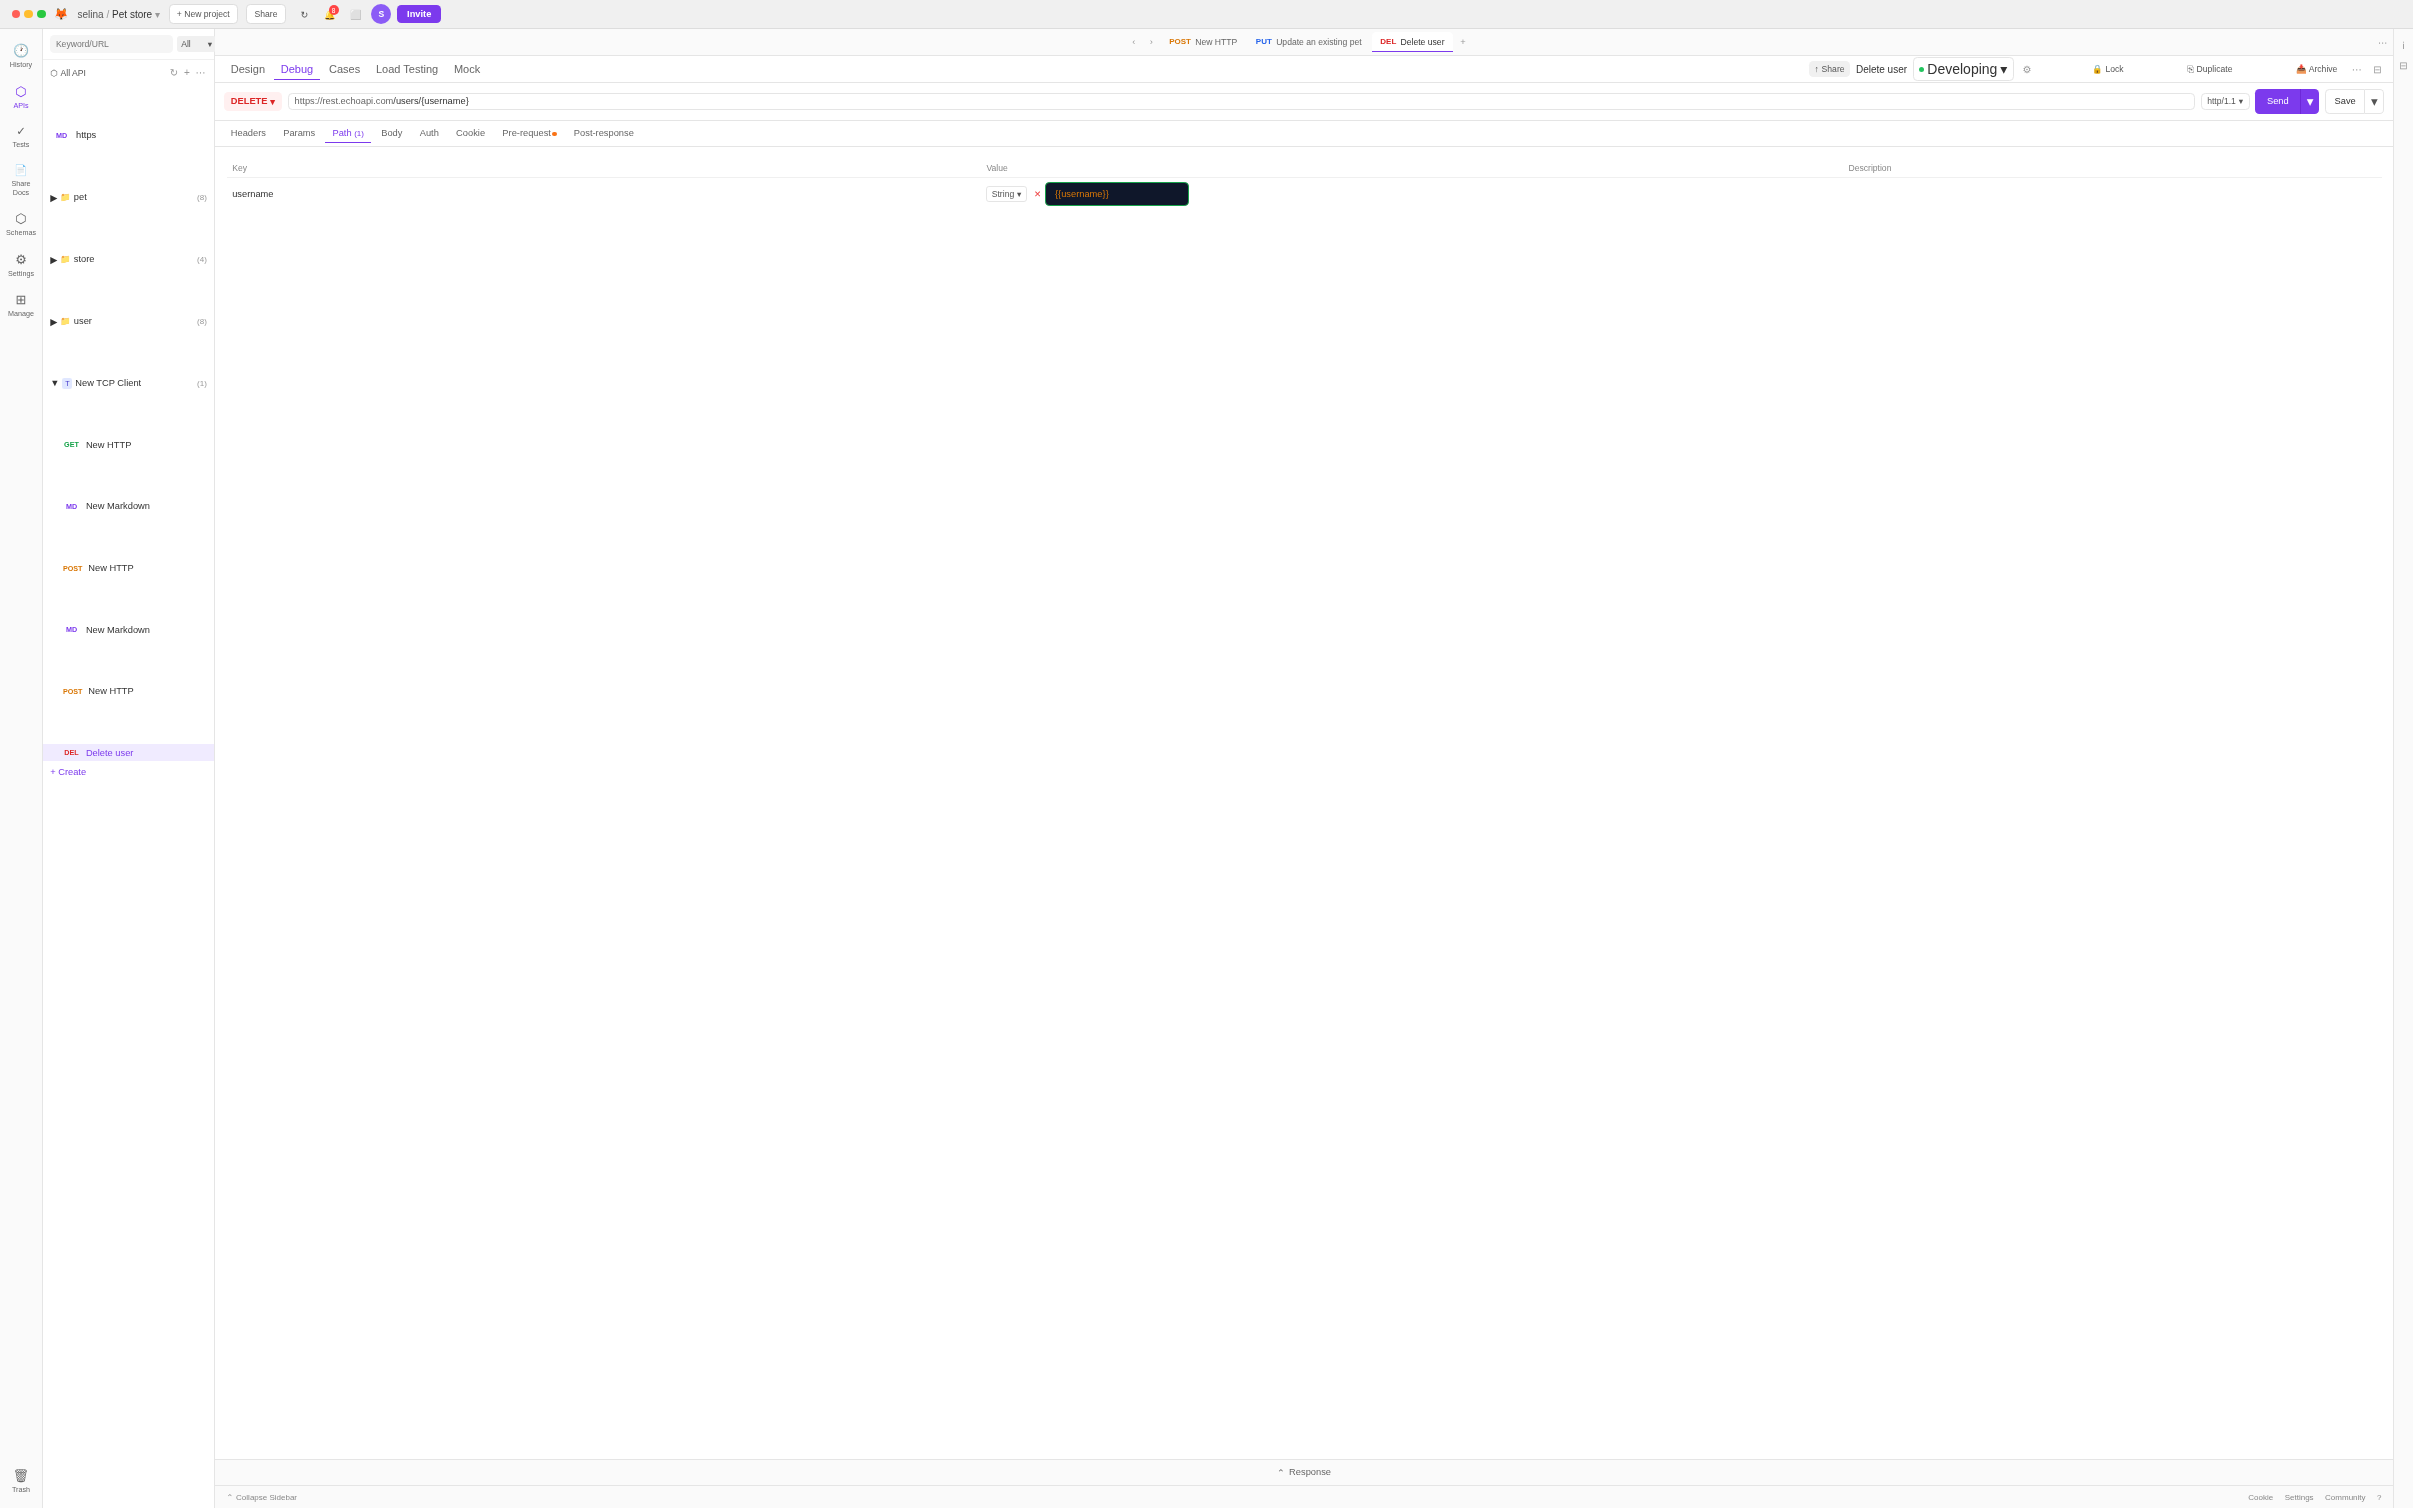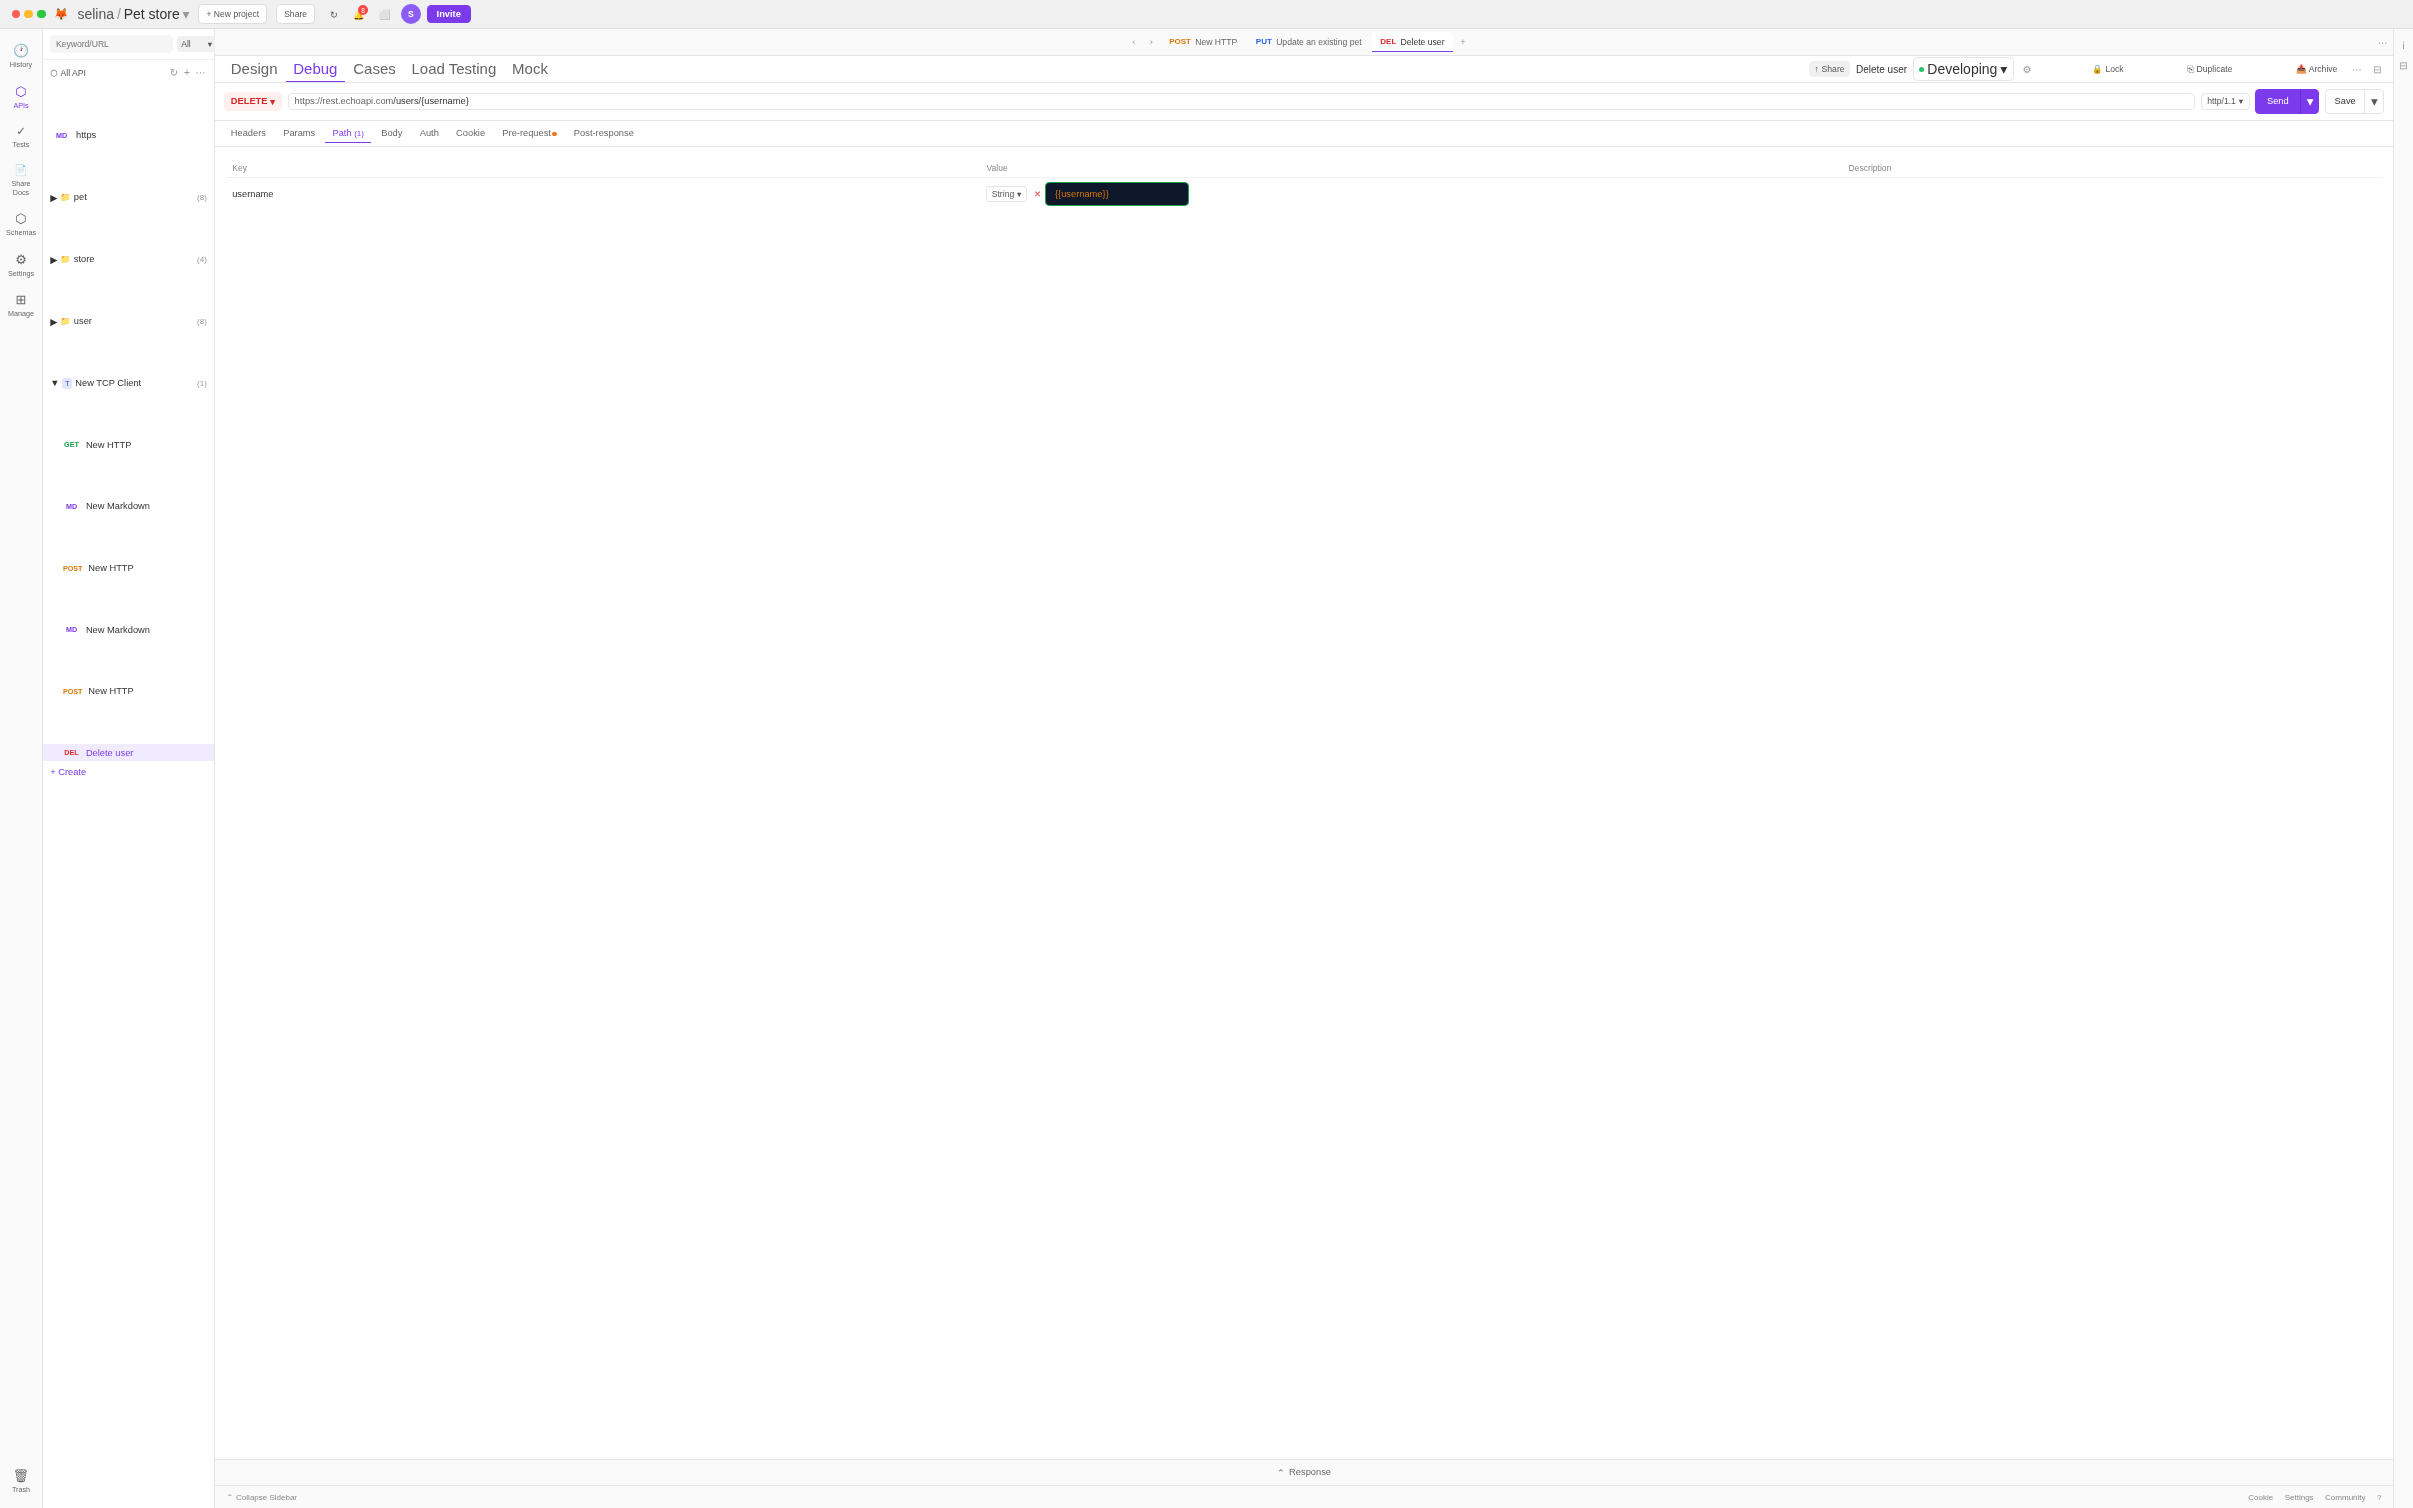--- a/index.html
+++ b/index.html
@@ -6,21 +6,21 @@
     body { font-family: -apple-system, BlinkMacSystemFont, 'Segoe UI', sans-serif; font-size: 9.3px; background: #f5f5f5; color: #333; height: 100vh; overflow: hidden; display: flex; flex-direction: column; }
 
     
     .titlebar { display: flex; align-items: center; padding: 0 11.5px; height: 29px; background: #f0f0f0; border-bottom: 0.7px solid #ddd; gap: 8.6px; flex-shrink: 0; }
     .traffic-lights { display: flex; gap: 4.3px; align-items: center; }
     .traffic-light { width: 8.6px; height: 8.6px; border-radius: 50%; }
     .tl-red { background: #ff5f57; }
     .tl-yellow { background: #ffbd2e; }
     .tl-green { background: #28c840; }
     .app-logo { font-size: 11.5px; }
-    .breadcrumb { display: flex; align-items: center; gap: 2.9px; font-size: 14px; color: #555; }
+    .breadcrumb { display: flex; align-items: center; gap: 2.9px; font-size: 10px; color: #555; }
     .breadcrumb-sep { color: #999; }
     .project-name { color: #333; font-weight: 500; }
     .new-project-btn { display: flex; align-items: center; gap: 2.9px; padding: 3.6px 7.2px; border-radius: 4.3px; border: 0.7px solid #ddd; background: white; cursor: pointer; font-size: 8.6px; color: #555; }
     .share-btn { display: flex; align-items: center; gap: 2.9px; padding: 3.6px 7.2px; border-radius: 4.3px; border: 0.7px solid #ddd; background: white; cursor: pointer; font-size: 8.6px; color: #555; }
     .titlebar-right { display: flex; align-items: center; gap: 5.7px; }
     .icon-btn { width: 20px; height: 20px; display: flex; align-items: center; justify-content: center; border-radius: 4.3px; cursor: pointer; color: #555; position: relative; }
     .notification-badge { position: absolute; top: 1.4px; right: 1.4px; background: #ff4444; color: white; font-size: 6.5px; border-radius: 50%; width: 10px; height: 10px; display: flex; align-items: center; justify-content: center; }
     .avatar { width: 20px; height: 20px; border-radius: 50%; background: #8b5cf6; display: flex; align-items: center; justify-content: center; color: white; font-size: 8.6px; font-weight: 600; }
     .invite-btn { background: #7c3aed; color: white; padding: 3.6px 10px; border-radius: 4.3px; border: none; cursor: pointer; font-size: 9.3px; font-weight: 700; }
 
@@ -70,21 +70,21 @@
     .tab { display: flex; align-items: center; gap: 4.3px; padding: 4.3px 8.6px; border-radius: 4.3px 4.3px 0 0; cursor: pointer; font-size: 8.6px; color: #666; white-space: nowrap; border-bottom: 1.4px solid transparent; }
     .tab.active { background: white; color: #333; border-bottom: 1.4px solid #7c3aed; }
     .tab-method { font-weight: 700; font-size: 8px; }
     .tab-add { width: 17px; height: 17px; display: flex; align-items: center; justify-content: center; color: #999; cursor: pointer; border-radius: 2.9px; }
     .tab-menu { color: #999; cursor: pointer; margin-left: auto; }
     .nav-arrows { display: flex; gap: 1.4px; color: #999; margin-left: auto; }
     .nav-arrow { width: 16px; height: 16px; display: flex; align-items: center; justify-content: center; cursor: pointer; border-radius: 2.9px; }
 
     
     .sub-nav { display: flex; align-items: center; padding: 0 8.6px; border-bottom: 0.7px solid #e5e5e5; height: 27px; gap: 1.4px; flex-shrink: 0; }
-    .sub-tab { padding: 4.3px 7.2px; cursor: pointer; font-size: 15px; color: #666; border-bottom: 1.4px solid transparent; }
+    .sub-tab { padding: 4.3px 7.2px; cursor: pointer; font-size: 11px; color: #666; border-bottom: 1.4px solid transparent; }
     .sub-tab.active { color: #7c3aed; border-bottom: 1.4px solid #7c3aed; }
     .sub-nav-right { margin-left: auto; display: flex; align-items: center; gap: 5.7px; }
     .env-selector { display: flex; align-items: center; gap: 2.9px; padding: 2.9px 5.7px; border-radius: 4.3px; border: 0.7px solid #e5e5e5; background: white; cursor: pointer; font-size: 14px; }
     .env-dot { width: 5px; height: 5px; border-radius: 50%; background: #22c55e; }
     .action-icon-btn { color: #999; cursor: pointer; font-size: 10px; padding: 2.9px; border-radius: 2.9px; }
 
     
     .url-bar { display: flex; align-items: center; padding: 5.7px 8.6px; border-bottom: 0.7px solid #e5e5e5; gap: 5.7px; flex-shrink: 0; }
     .method-selector { display: flex; align-items: center; gap: 2.9px; padding: 4.3px 7.2px; background: #fff0f0; border-radius: 4.3px; border: none; cursor: pointer; font-size: 9.3px; font-weight: 700; color: #dc2626; }
     .url-prefix { color: #666; font-size: 9.3px; }

